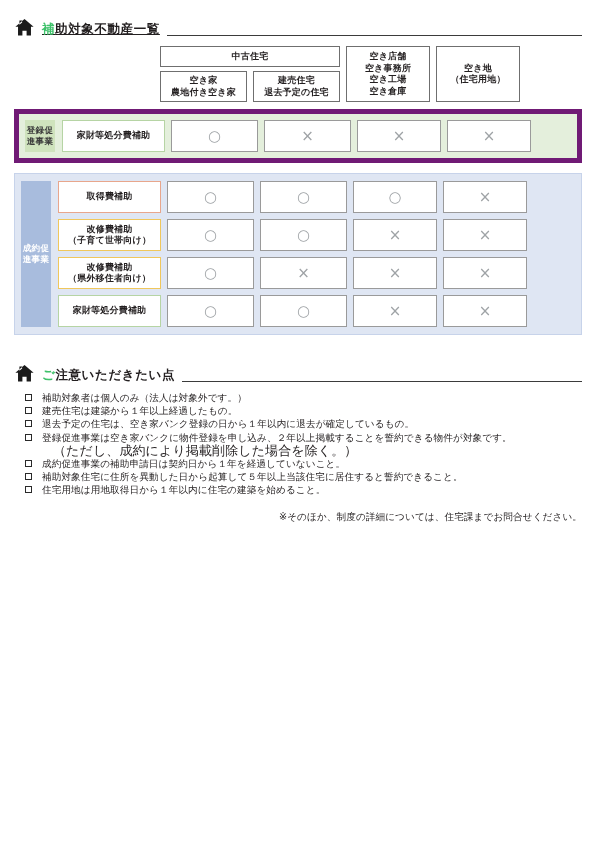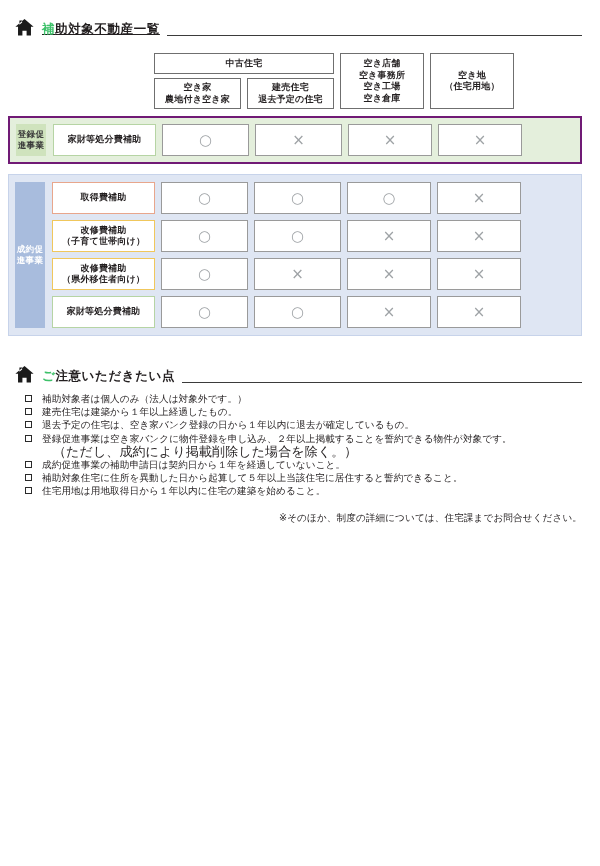--- a/index.html
+++ b/index.html
@@ -49,22 +49,22 @@
   }
   .head-rule {
     flex: 1 1 auto;
     border-bottom: 1.4px solid #3b3b3b;
     margin-bottom: 2px;
     height: 0;
   }
 
   
   .matrix {
-    margin-top: 15px;
-    padding-left: 8px;
+    margin-top: 8px;
+    padding-left: 14px;
     padding-right: 18px;
   }
   .matrix-inner {
     display: flex;
     flex-direction: column;
   }
 
   
   .colhead {
     display: flex;
@@ -115,21 +115,21 @@
   }
 
   
   .band {
     display: flex;
     align-items: stretch;
     box-sizing: border-box;
   }
   .band-green {
     background: #e4efdc;
-    border: 2px solid #701a75;
+    border: 5px solid #701a75;
     margin-top: 7px;
     padding: 6px 7px 6px 6px;
   }
   .band-blue {
     background: #dfe6f3;
     border: 1px solid #c7d3ea;
     margin-top: 10px;
     padding: 7px 7px 7px 6px;
   }
 

